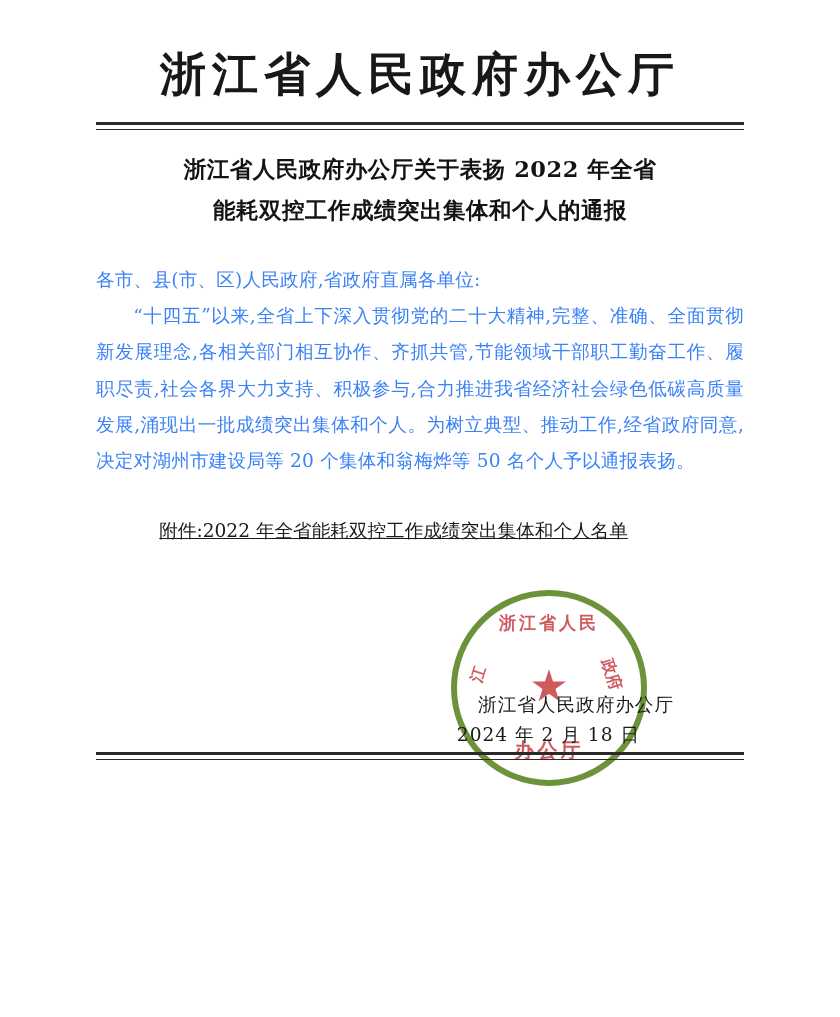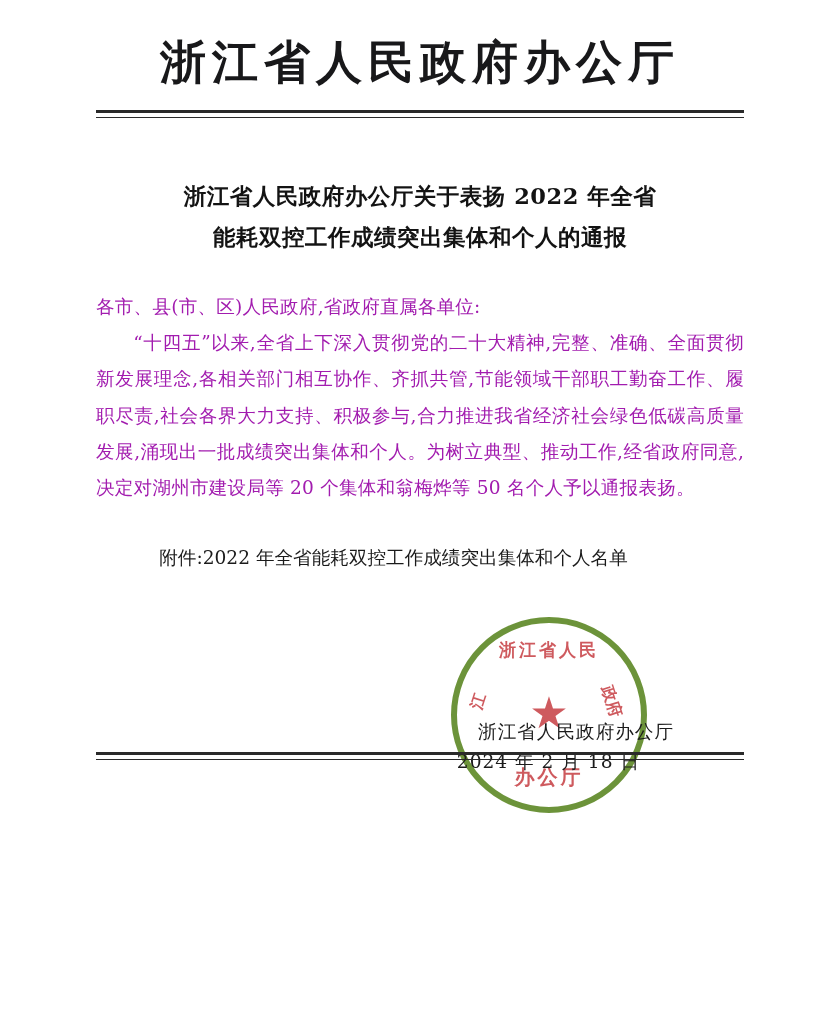--- a/index.html
+++ b/index.html
@@ -12,21 +12,21 @@
     background: #ffffff;
     font-family: "Liberation Serif", "DejaVu Serif", serif;
     color: #1a1a1a;
     overflow: hidden;
   }
   .page {
     position: relative;
     width: 840px;
     height: 798px;
     box-sizing: border-box;
-    padding: 0 96px;
+    padding: 12px 96px;
   }
 
   
   .masthead {
     padding-top: 34px;
     text-align: center;
   }
   .masthead-title {
     font-family: "DejaVu Serif", "Liberation Serif", serif;
     font-size: 46px;
@@ -42,52 +42,53 @@
     background: #2a2a2a;
   }
   .rule-thin {
     margin-top: 4px;
     height: 1px;
     background: #2a2a2a;
   }
 
   
   .doc-title {
-    margin-top: 58px;
+    margin-top: 19px;
     text-align: center;
     font-family: "DejaVu Serif", "Liberation Serif", serif;
     font-size: 22.5px;
     font-weight: bold;
     line-height: 1.85;
     letter-spacing: 0.5px;
     color: #131313;
   }
   .doc-title .line { display: block; }
 
   
   .body-copy {
     margin-top: 30px;
     font-family: "DejaVu Serif", "Liberation Serif", serif;
     font-size: 18.6px;
     line-height: 1.95;
-    color: #a21caf;
+    color: #3b82f6;
     text-align: justify;
     text-justify: inter-ideograph;
     letter-spacing: 0.2px;
   }
   .body-copy p { margin: 0; }
   .body-copy p.indent { text-indent: 2em; }
 
   .attachment {
     margin-top: 34px;
     font-family: "DejaVu Serif", "Liberation Serif", serif;
     font-size: 18.6px;
     line-height: 1.95;
     text-indent: 3.4em;
     color: #1b1b1b;
+    text-decoration: underline;
   }
 
   
   .sign-block {
     position: relative;
     margin-top: 40px;
     height: 190px;
   }
   .seal {
     position: absolute;

